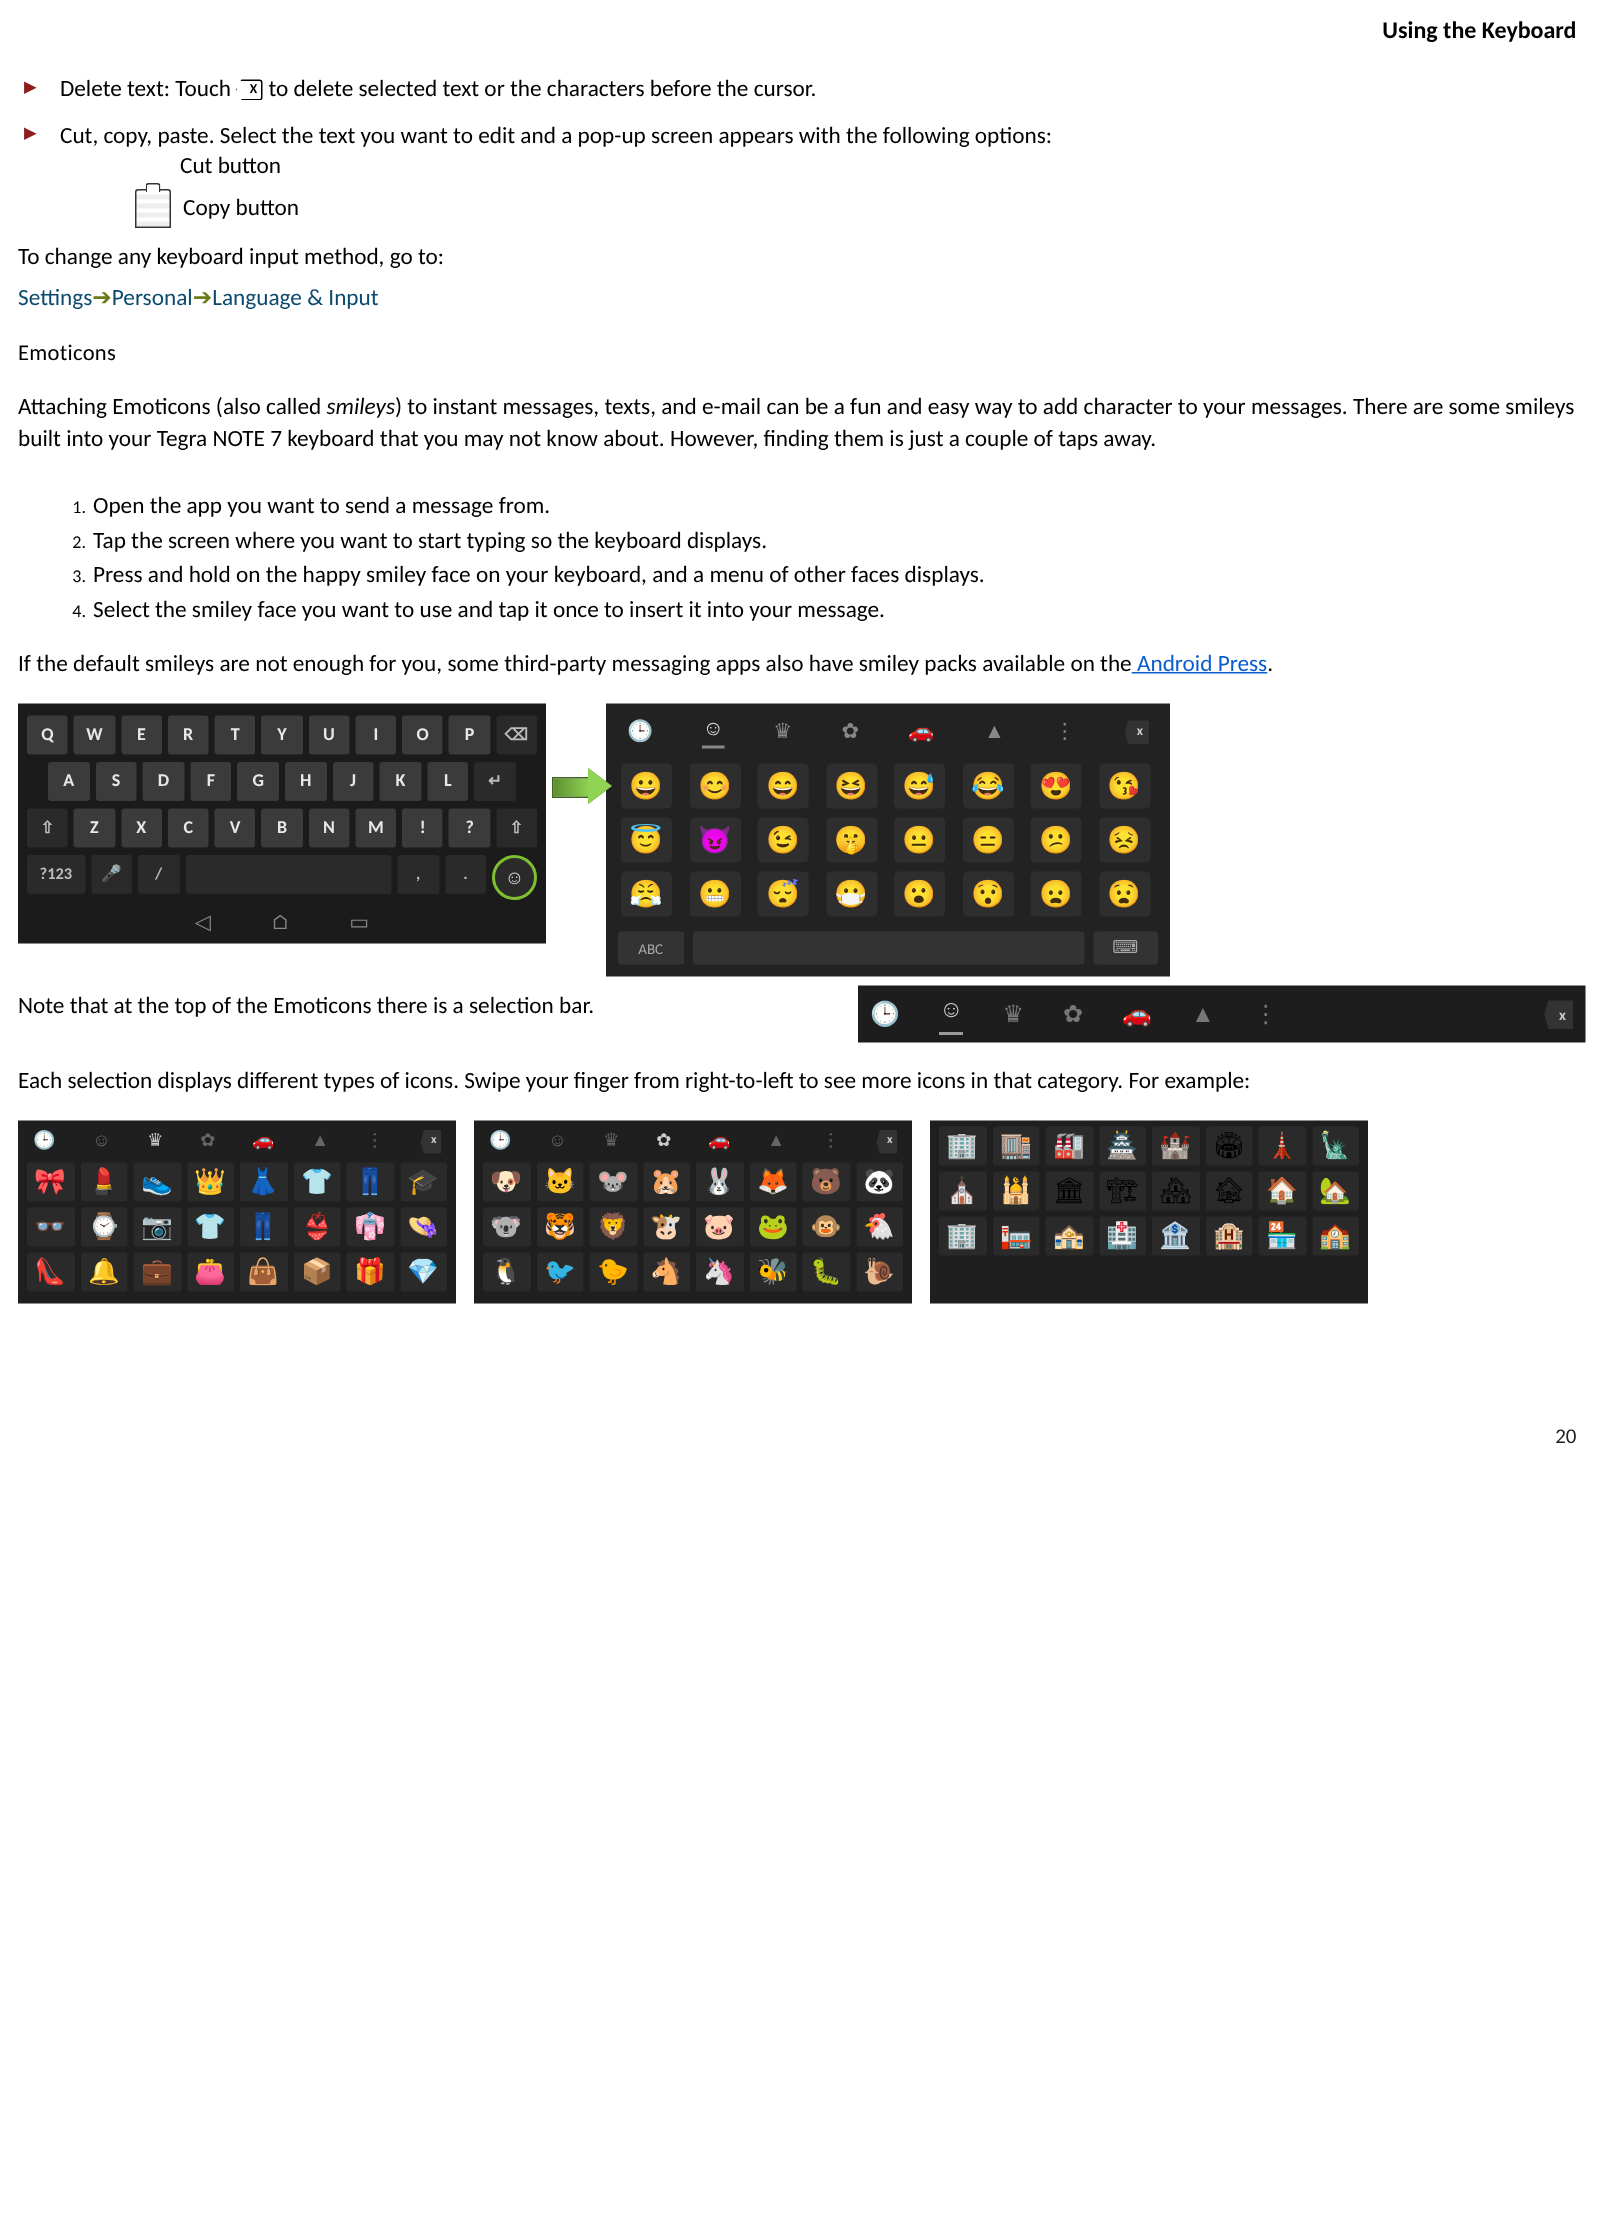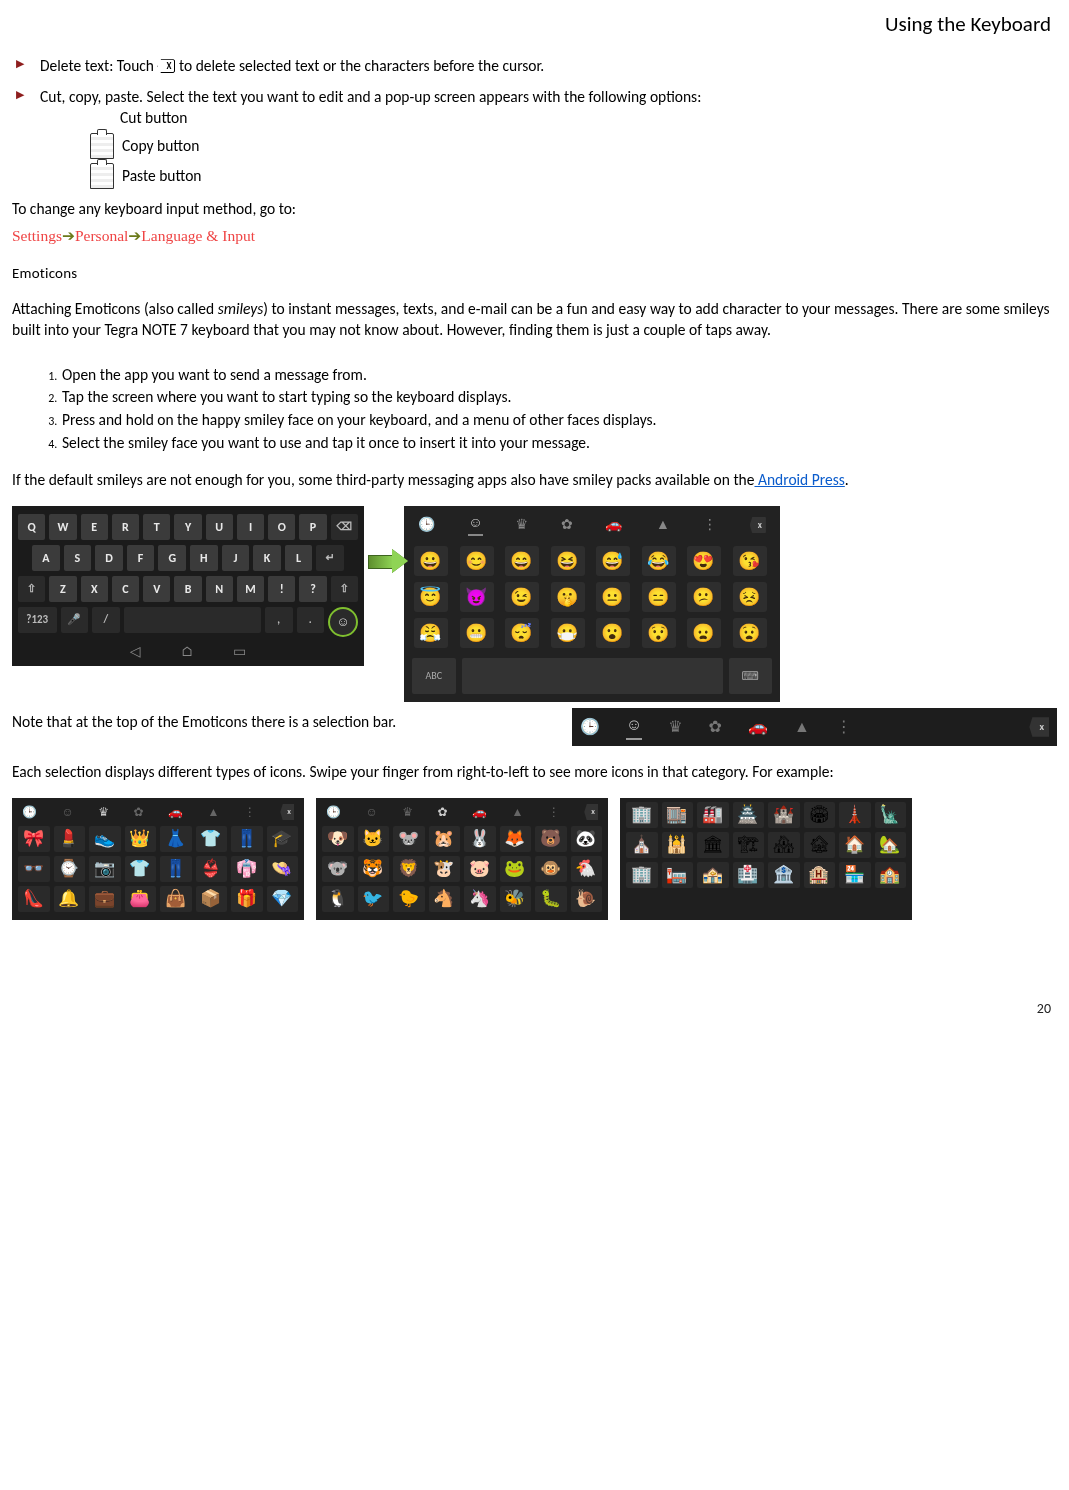--- a/index.html
+++ b/index.html
@@ -7,23 +7,24 @@
     font-size: 15.5px;
     line-height: 1.35;
     color: #000;
     background: #fff;
     margin: 0;
     padding: 10px 12px 40px 12px;
     width: 1045px;
   }
   .header-right {
     text-align: right;
-    font-size: 21px;
+    font-size: 16px;
     margin-bottom: 18px;
     padding-right: 6px;
+    font-weight: bold;
   }
   ul.tri {
     list-style: none;
     padding-left: 18px;
     margin: 0 0 8px 0;
   }
   ul.tri > li {
     position: relative;
     padding-left: 10px;
     margin-bottom: 10px;
@@ -71,21 +72,21 @@
     content:"";
     position:absolute;
     top:-5px; left:6px;
     width:8px; height:5px;
     border:1px solid #333;
     border-bottom:none;
     border-radius:2px 2px 0 0;
     background:#fff;
   }
   .path-line { margin: 6px 0 16px 0; }
-  .path-olive { color: #ef4444; font-family: Liberation Serif, serif; }
+  .path-olive { color: #0c4a6e; }
   .arr { color: #6B7A1A; font-family: 'Segoe UI Symbol', Arial; }
   h2.sec {
     font-size: 15px;
     font-weight: normal;
     margin: 10px 0 2px 0;
     letter-spacing: 0.2px;
   }
   .italic { font-style: italic; }
   ol.steps {
     padding-left: 48px;
@@ -170,21 +171,21 @@
   }
   .ep-grid { display:grid; grid-template-columns:repeat(8,1fr); gap:6px 8px; padding:2px 2px;}
   .ep-grid span{
     width:34px;height:30px;
     display:flex;align-items:center;justify-content:center;
     background:#2e2e2e;
     border-radius:3px;
     font-size:18px;
   }
   .ep-bottom{ display:flex; margin-top:8px; gap:6px;}
-  .ep-bottom .bt{ background:#333;color:#aaa;height:36px;display:flex;align-items:center;justify-content:center;border-radius:2px;}
+  .ep-bottom .bt{ background:#333;color:#aaa;height:22px;display:flex;align-items:center;justify-content:center;border-radius:2px;}
   .ep-bottom .abc{flex:1;font-size:10px;}
   .ep-bottom .sp{flex:6;}
   .ep-bottom .kbi{flex:1;font-size:12px;}
 
   .note-row{ display:flex; align-items:flex-start; gap:10px; margin:6px 0 4px 0;}
   .note-row .txt{ flex: 0 0 550px; padding-top:4px;}
   .sel-bar{
     background:#1d1d1d;
     flex:1;
     height:38px;
@@ -233,24 +234,20 @@
   <li>
     <span>Cut, copy, paste. Select the text you want to edit and a pop-up screen appears with the following options:</span>
     <div class="sub-buttons">
       <div class="row">
         <span style="width:22px;"></span>
         <span>Cut button</span>
       </div>
       <div class="row">
         <span class="clip-icon"></span>
         <span>Copy button</span>
-      </div>
-      <div class="row">
-        <span class="clip-icon"></span>
-        <span>Paste button</span>
       </div>
     </div>
   </li>
 </ul>
 
 <div>To change any keyboard input method, go to:</div>
 <div class="path-line">
   <span class="path-olive">Settings</span><span class="arr">➔</span><span class="path-olive">Personal</span><span class="arr">➔</span><span class="path-olive">Language &amp; Input</span>
 </div>
 

